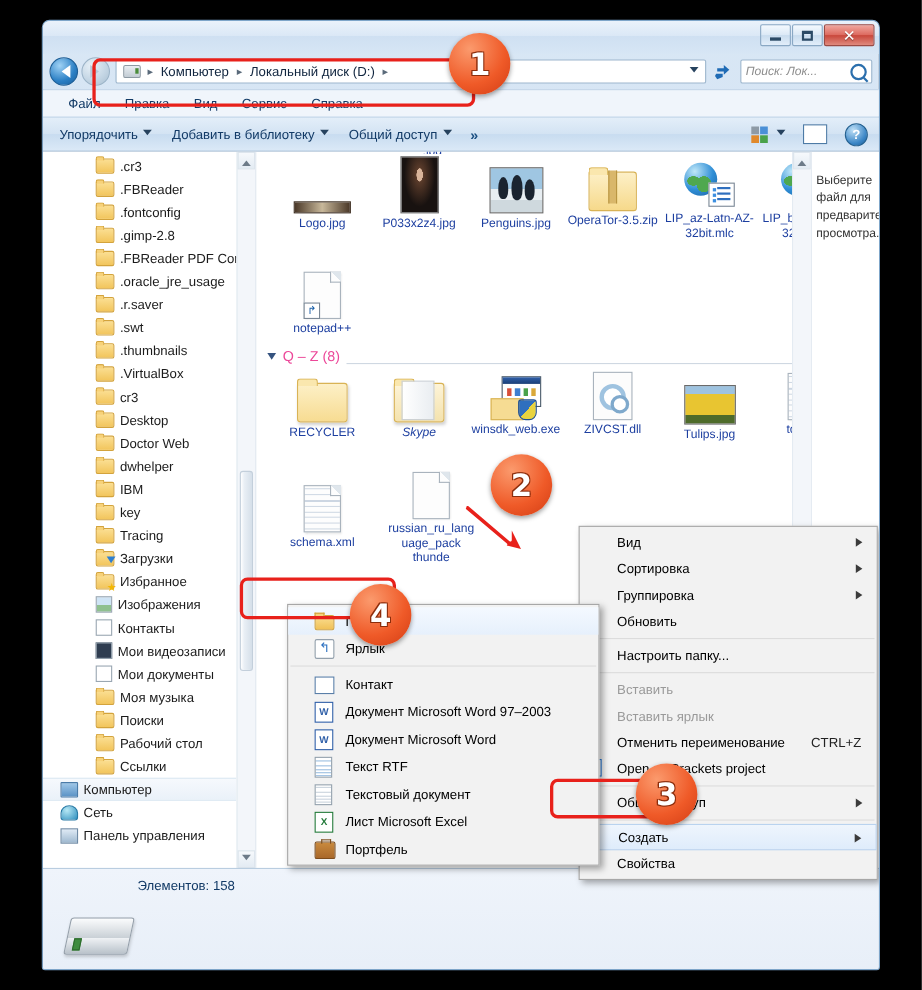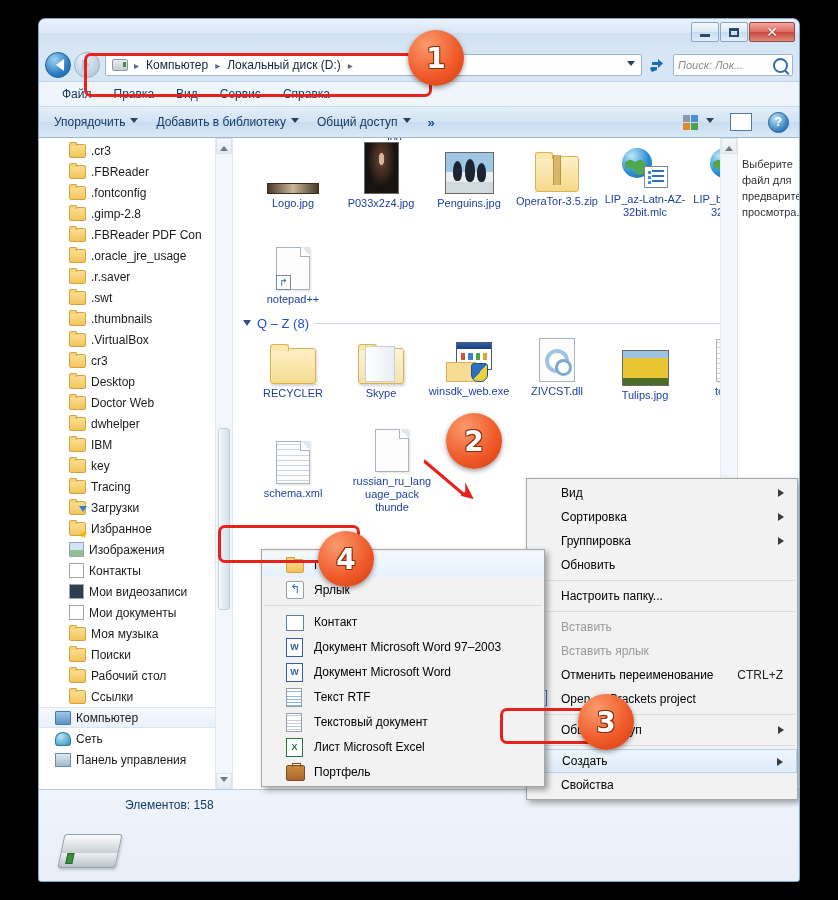--- a/index.html
+++ b/index.html
@@ -115,21 +115,21 @@
   
   #body{display:flex;height:651px;background:#fff;}
   
   #navpane{
     width:176px;background:#fff;position:relative;overflow:hidden;
     border-right:0;
   }
   #navlist{padding-top:2px;}
   .navitem{
     height:21px;display:flex;align-items:center;gap:5px;
-    padding-left:30px;font-size:12px;color:#1b1b1b;white-space:nowrap;
+    padding-left:48px;font-size:12px;color:#1b1b1b;white-space:nowrap;
   }
   .navitem.root{padding-left:16px;}
   .navitem.sel{
     background:linear-gradient(to bottom,#f6f9fd,#eaf1f9);
     border-top:1px solid #d9e6f2;border-bottom:1px solid #d9e6f2;
     height:19px;
   }
   .folder{
     width:15px;height:12px;flex:0 0 auto;position:relative;
     background:linear-gradient(to bottom,#fbdf93,#f2c55c);
@@ -257,22 +257,22 @@
   .exe-shield{position:absolute;right:4px;bottom:0;width:15px;height:17px;
     background:linear-gradient(to bottom right,#2f6fbe 50%,#e8d33f 50%);
     border-radius:3px 3px 7px 7px;border:1px solid #1f4f8f;}
   .ico-dll{width:34px;height:42px;background:#fcfcfc;border:1px solid #a9b3bd;position:relative;}
   .ico-dll .gear{position:absolute;left:5px;top:10px;width:16px;height:16px;border-radius:50%;
     border:4px solid #9fc3e0;background:#fff;}
   .ico-dll .gear2{position:absolute;left:15px;top:20px;width:11px;height:11px;border-radius:50%;
     border:3px solid #7fa9cc;background:#fff;}
 
   
-  .grouphdr{position:absolute;display:flex;align-items:center;gap:6px;
-    font-size:13px;color:#1d4ed8;width:480px;}
+  .grouphdr{position:absolute;display:flex;align-items:flex-end;gap:6px;
+    font-size:13px;color:#ec4899;width:480px;}
   .grouphdr .gline{flex:1 1 auto;height:1px;background:#cfd8e2;}
   .gtri{width:0;height:0;border:4px solid transparent;border-top:6px solid #35537f;margin-top:3px;}
 
   
   #preview{
     width:62px;flex:0 0 auto;background:#fff;border-left:1px solid #dfe7ef;
     font-size:11px;color:#333;padding:18px 4px 0 4px;line-height:16px;box-sizing:border-box;
   }
 
   
@@ -659,21 +659,21 @@
           <span>Q – Z (8)</span>
           <span class="gline"></span>
         </div>
 
         <div class="fileitem" style="left:16px;top:198px;">
           <div class="ic">
               <div class="ico-folder"></div>
             </div>
           <span class="lbl">RECYCLER</span>
         </div>
-        <div class="fileitem" style="left:104px;top:198px;">
+        <div class="fileitem" style="left:104px;top:198px;font-style:italic;">
           <div class="ic">
             <div class="ico-folder" style="background:linear-gradient(to bottom,#fdf4d8,#f4e2ad)">
               <div style="position:absolute;left:6px;top:-3px;width:28px;height:34px;background:linear-gradient(to right,#ffffff,#e9edf1);border:1px solid #c9cfd6;"></div>
             </div>
           </div>
           <span class="lbl">Skype</span>
         </div>
         <div class="fileitem" style="left:192px;top:196px;">
           <div class="ic" style="height:48px">
             <div class="ico-exe">

